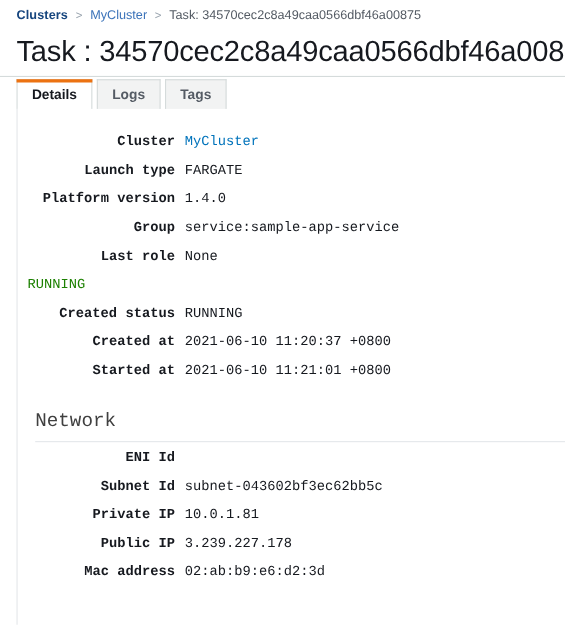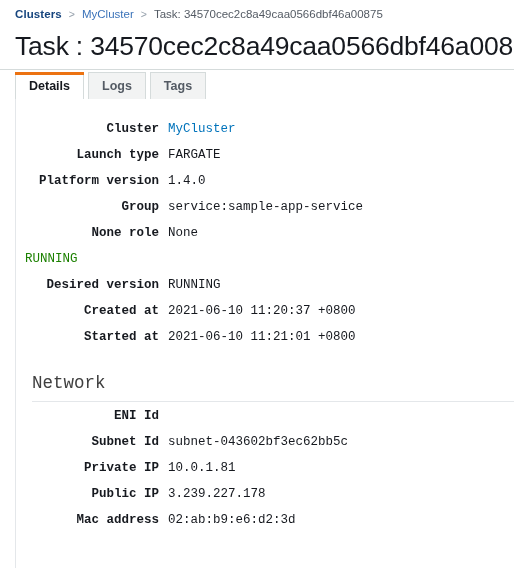--- a/index.html
+++ b/index.html
@@ -207,30 +207,30 @@
         <div class="row-value">1.4.0</div>
       </div>
 
 
       <div class="row">
         <div class="row-label">Group</div>
         <div class="row-value">service:sample-app-service</div>
       </div>
 
       <div class="row">
-        <div class="row-label">None role</div>
+        <div class="row-label">Last role</div>
         <div class="row-value">None</div>
       </div>
 
       <div class="row">
         <div class="row-value status-ok">RUNNING</div>
       </div>
 
       <div class="row">
-        <div class="row-label">Desired version</div>
+        <div class="row-label">Created status</div>
         <div class="row-value">RUNNING</div>
       </div>
 
       <div class="row">
         <div class="row-label">Created at</div>
         <div class="row-value">2021-06-10 11:20:37 +0800</div>
       </div>
 
       <div class="row">
         <div class="row-label">Started at</div>

